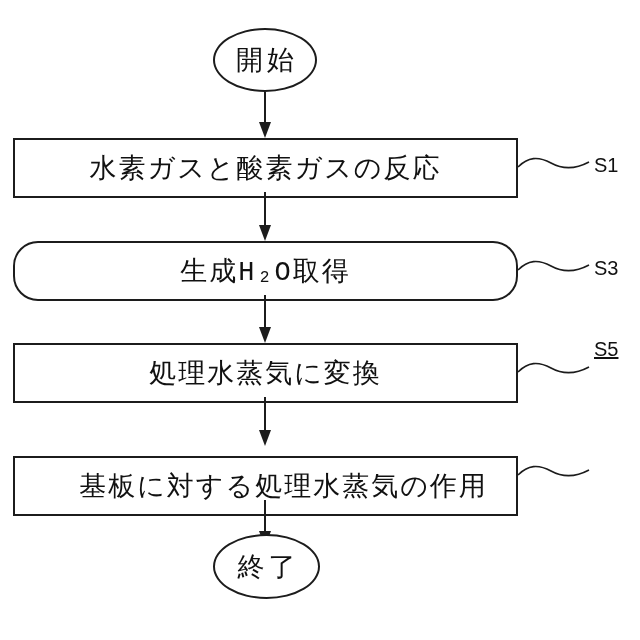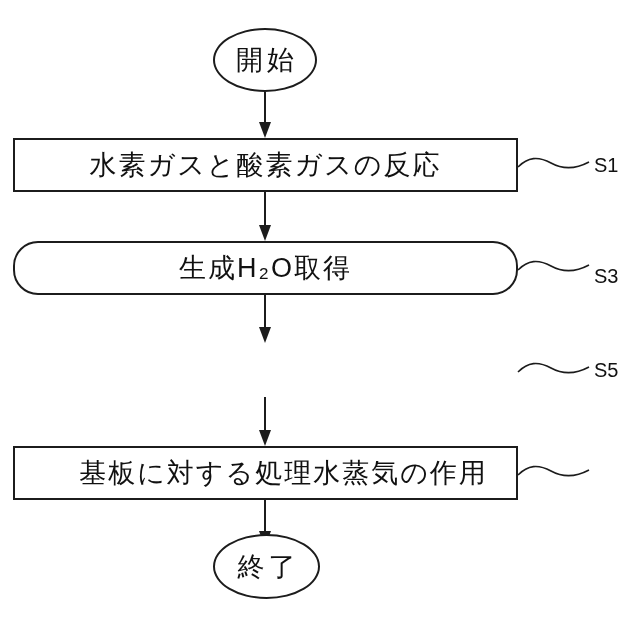--- a/index.html
+++ b/index.html
@@ -27,25 +27,26 @@
   .terminal span{
     font-size:27px;
     letter-spacing:4px;
     padding-left:4px; 
     white-space:nowrap;
     text-align:right;
   }
   .step{
     position:absolute;
     left:13px;
-    width:505px;height:54px;
+    width:505px;height:60px;
     border:2px solid var(--line);
     box-sizing:border-box;
     display:flex;align-items:center;justify-content:center;
     background:var(--bg);
+    font-family:Liberation Mono, monospace;
   }
   .step span{
     font-size:27px;
     letter-spacing:2px;
     white-space:nowrap;
   }
   .arrow{
     position:absolute;
     left:257px;
     width:16px;
@@ -93,38 +94,41 @@
     <line x1="8" y1="0" x2="8" y2="34"></line>
     <polygon points="8,49 2,33 14,33"></polygon>
   </svg>
 
   <div class="step" style="top:241px;border-radius:25px;">
     <span>生成H₂O取得</span>
   </div>
   <svg class="squiggle" style="top:256px;" width="76" height="24" viewBox="0 0 76 24">
     <path d="M2,14 C12,4 22,3 35,10 C46,16 58,17 73,9"></path>
   </svg>
-  <div class="ref" style="top:249px;margin-top:8px;">S3</div>
+  <div class="ref" style="top:249px;">S3</div>
 
   <svg class="arrow" style="top:295px;" width="16" height="48" viewBox="0 0 16 48">
     <line x1="8" y1="0" x2="8" y2="33"></line>
     <polygon points="8,48 2,32 14,32"></polygon>
   </svg>
 
+  <div class="step" style="top:343px;">
+    <span>処理水蒸気に変換</span>
+  </div>
   <svg class="squiggle" style="top:358px;" width="76" height="24" viewBox="0 0 76 24">
     <path d="M2,14 C12,4 22,3 35,10 C46,16 58,17 73,9"></path>
   </svg>
-  <div class="ref" style="top:351px;">S5</div>
+  <div class="ref" style="top:330px;text-decoration:underline;">S5</div>
 
   <svg class="arrow" style="top:397px;" width="16" height="49" viewBox="0 0 16 49">
     <line x1="8" y1="0" x2="8" y2="34"></line>
     <polygon points="8,49 2,33 14,33"></polygon>
   </svg>
 
-  <div class="step" style="top:446px;padding-left:36px;">
+  <div class="step" style="top:456px;padding-left:36px;">
     <span>基板に対する処理水蒸気の作用</span>
   </div>
   <svg class="squiggle" style="top:461px;" width="76" height="24" viewBox="0 0 76 24">
     <path d="M2,14 C12,4 22,3 35,10 C46,16 58,17 73,9"></path>
   </svg>
 
   <svg class="arrow" style="top:500px;" width="16" height="47" viewBox="0 0 16 47">
     <line x1="8" y1="0" x2="8" y2="32"></line>
     <polygon points="8,47 2,31 14,31"></polygon>
   </svg>

